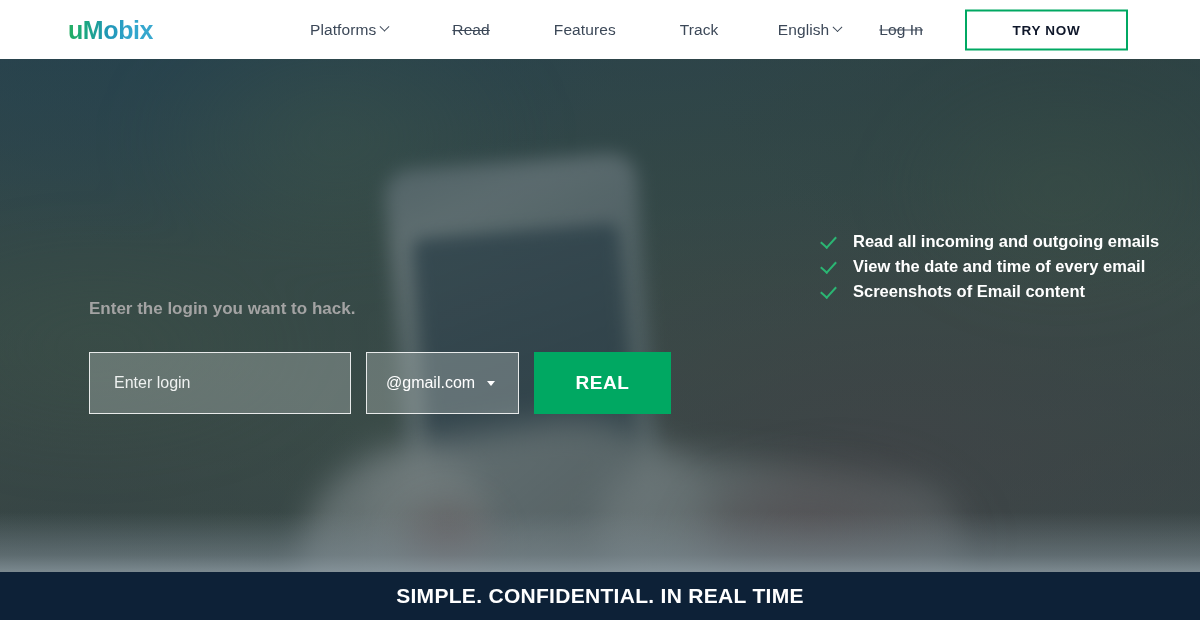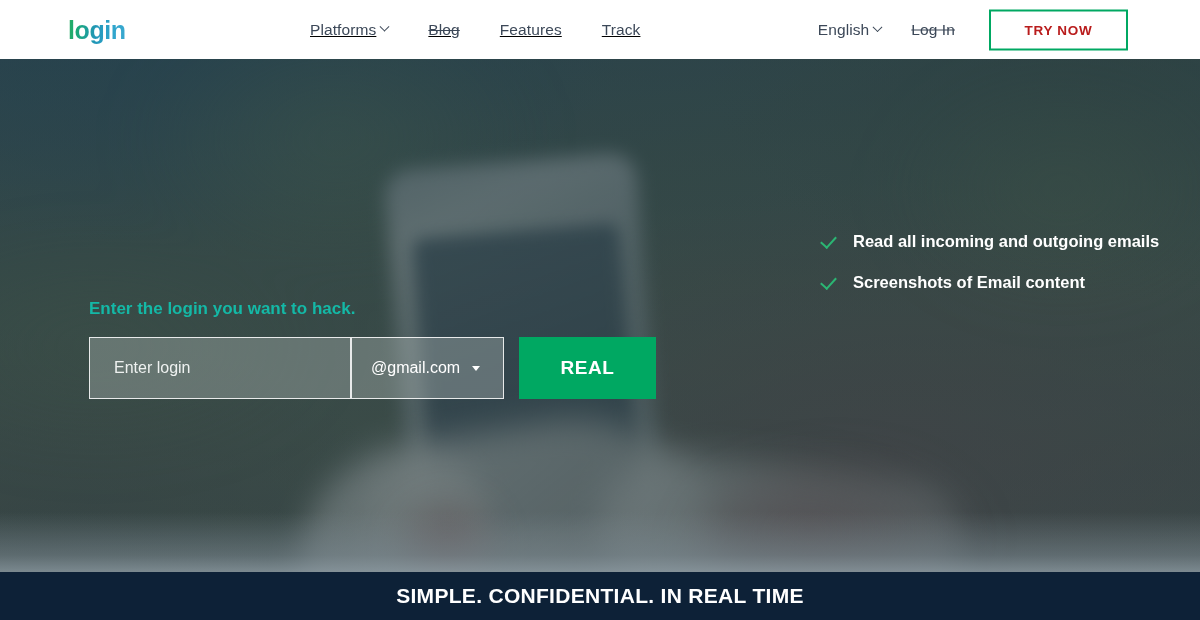--- a/index.html
+++ b/index.html
@@ -47,22 +47,21 @@
     white-space: nowrap;
   }
 
   .nav-center {
     position: absolute;
     left: 310px;
     top: 50%;
     transform: translateY(-50%);
     display: flex;
     align-items: flex-start;
-    gap: 40px;
-    text-decoration: underline;
+    gap: 64px;
   }
 
   .nav-link {
     font-size: 15.5px;
     color: #3c4858;
     letter-spacing: 0.1px;
     white-space: nowrap;
     display: flex;
     align-items: center;
     gap: 5px;
@@ -79,29 +78,29 @@
     transform: rotate(45deg) translate(-2px,-2px);
   }
 
   .nav-right {
     position: absolute;
     right: 72px;
     top: 50%;
     transform: translateY(-50%);
     display: flex;
     align-items: center;
-    gap: 30px;
+    gap: 38px;
   }
 
   .try-btn {
-    width: 139px;
+    width: 163px;
     height: 41px;
     border: 2px solid #00a862;
     background: transparent;
-    color: #b91c1c;
+    color: #0f172a;
     font-size: 13.5px;
     font-weight: 700;
     letter-spacing: 0.7px;
     display: flex;
     align-items: center;
     justify-content: center;
     cursor: pointer;
     margin-left: 4px;
   }
 
@@ -235,45 +234,46 @@
     color: #ffffff;
     letter-spacing: -0.3px;
     white-space: nowrap;
   }
 
   .hero-sub {
     position: absolute;
     left: 89px; top: 240px;
     font-size: 17px;
     font-weight: 600;
-    color: #14b8a6;
+    color: #a3a3a3;
     white-space: nowrap;
   }
 
   .form-row {
     position: absolute;
-    left: 89px; top: 278px;
+    left: 89px; top: 293px;
     display: flex;
     align-items: center;
   }
 
   .login-input {
     width: 262px; height: 62px;
     border: 1px solid rgba(255,255,255,0.85);
     background: rgba(190,198,196,0.34);
     color: #ffffff;
     font-size: 16px;
     font-family: "Liberation Sans", sans-serif;
     padding: 0 24px;
     outline: none;
   }
   .login-input::placeholder { color: #eef1f0; opacity: 1; }
 
   .domain-select {
     position: relative;
+    margin-left: 15px;
     width: 153px; height: 62px;
     border: 1px solid rgba(255,255,255,0.85);
     background: rgba(190,198,196,0.34);
     display: flex;
     align-items: center;
     cursor: pointer;
   }
 
   .domain-text {
     color: #ffffff;
@@ -303,21 +303,21 @@
     cursor: pointer;
     font-family: "Liberation Sans", sans-serif;
   }
 
   
   .features {
     position: absolute;
     left: 820px; top: 173px;
     display: flex;
     flex-direction: column;
-    gap: 22px;
+    gap: 6px;
   }
 
   .feature {
     display: flex;
     align-items: center;
     gap: 16px;
   }
 
   .check {
     width: 17px; height: 17px;
@@ -363,30 +363,30 @@
     text-align: center;
   }
 </style>
 </head>
 <body>
 
 <div class="page">
 
   <div class="header">
 
-    <div class="logo">login</div>
+    <div class="logo">uMobix</div>
 
     <div class="nav-center">
 
       <div class="nav-link">
         <span>Platforms</span>
         <span class="chev"></span>
       </div>
 
-      <div class="nav-link strike">Blog</div>
+      <div class="nav-link strike">Read</div>
 
       <div class="nav-link">Features</div>
 
       <div class="nav-link">Track</div>
     </div>
 
     <div class="nav-right">
 
       <div class="nav-link">
         <span>English</span>
@@ -429,20 +429,24 @@
         <button class="hack-btn">REAL</button>
       </div>
 
       <div class="features">
 
         <div class="feature">
           <span class="check"></span>
           <span class="feature-text">Read all incoming and outgoing emails</span>
         </div>
 
+        <div class="feature">
+          <span class="check"></span>
+          <span class="feature-text">View the date and time of every email</span>
+        </div>
 
 
         <div class="feature">
           <span class="check"></span>
           <span class="feature-text">Screenshots of Email content</span>
         </div>
       </div>
     </div>
   </div>
 

